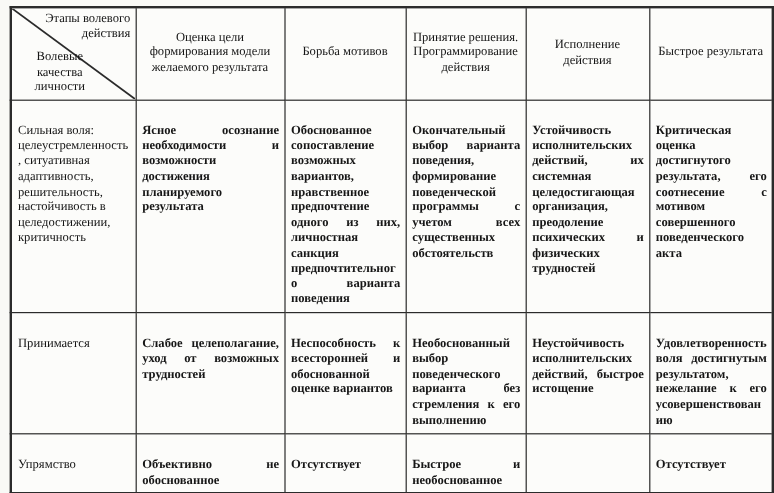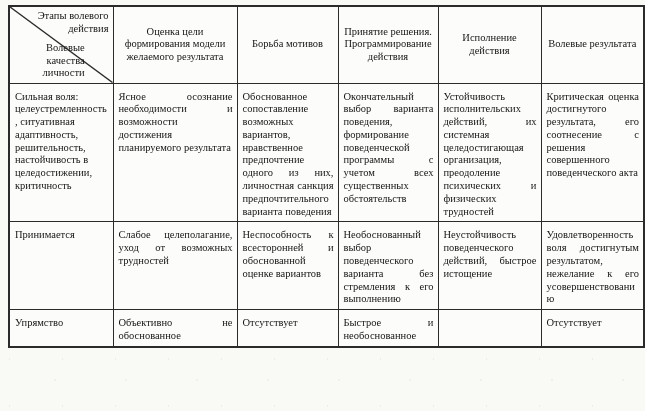--- a/index.html
+++ b/index.html
@@ -29,36 +29,36 @@
     width: 635px;
     border-collapse: collapse;
     table-layout: fixed;
     background: #fcfcfa;
   }
   table.grid, table.grid th, table.grid td {
     border: 1.4px solid #2b2b2b;
   }
   table.grid { border-width: 2px; }
   th, td {
-    padding: 7px 4px 3px 5px;
+    padding: 20px 4px 3px 5px;
     font-size: 10.5px;
     line-height: 12.8px;
     font-weight: normal;
     overflow: hidden;
   }
   thead th {
     text-align: center;
     vertical-align: middle;
     padding: 2px 3px;
   }
   tbody th, tbody td {
     text-align: left;
     vertical-align: top;
   }
-  tbody td { text-align: justify; }
+  tbody td { text-align: justify; font-weight: bold; }
   th, td { overflow-wrap: break-word; word-wrap: break-word; margin-top: 32px; }
 
   
   th.corner {
     position: relative;
     padding: 0;
   }
   .corner-svg {
     position: absolute;
     left: 0; top: 0;
@@ -70,21 +70,21 @@
     top: 3px; right: 4px;
     width: 72%;
     text-align: right;
     font-size: 10.5px;
     line-height: 12.5px;
   }
   .corner-bottom {
     position: absolute;
     bottom: 3px; left: 5px;
     width: 68%;
-    text-align: right;
+    text-align: center;
     font-size: 10.5px;
     line-height: 12.5px;
   }
 
   
   tr.hdr     { height: 77px; }
   tr.row-0   { height: 137px; }
   tr.row-1   { height: 78px; }
   tr.row-2   { height: 59px; }
   tr.row-3   { height: 37px; }
@@ -108,38 +108,38 @@
           <svg class="corner-svg" viewBox="0 0 100 100" preserveAspectRatio="none">
             <line x1="0" y1="0" x2="100" y2="100" stroke="#2b2b2b" stroke-width="1.4" vector-effect="non-scaling-stroke"></line>
           </svg>
           <div class="corner-top">Этапы волевого действия</div>
           <div class="corner-bottom">Волевые качества личности</div>
         </th>
         <th>Оценка цели формирования модели желаемого результата</th>
         <th>Борьба мотивов</th>
         <th>Принятие решения. Программирование действия</th>
         <th>Исполнение действия</th>
-        <th>Волевые результата</th>
+        <th>Быстрое результата</th>
       </tr>
     </thead>
     <tbody>
       <tr class="row-0">
         <th>Сильная воля: целеустремленность, ситуативная адаптивность, решительность, настойчивость в целедостижении, критичность</th>
         <td>Ясное осознание необходимости и возможности достижения планируемого результата</td>
         <td>Обоснованное сопоставление возможных вариантов, нравственное предпочтение одного из них, личностная санкция предпочтительного варианта поведения</td>
         <td>Окончательный выбор варианта поведения, формирование поведенческой программы с учетом всех существенных обстоятельств</td>
         <td>Устойчивость исполнительских действий, их системная целедостигающая организация, преодоление психических и физических трудностей</td>
-        <td>Критическая оценка достигнутого результата, его соотнесение с решения совершенного поведенческого акта</td>
+        <td>Критическая оценка достигнутого результата, его соотнесение с мотивом совершенного поведенческого акта</td>
       </tr>
       <tr class="row-1">
         <th>Принимается</th>
         <td>Слабое целеполагание, уход от возможных трудностей</td>
         <td>Неспособность к всесторонней и обоснованной оценке вариантов</td>
         <td>Необоснованный выбор поведенческого варианта без стремления к его выполнению</td>
-        <td>Неустойчивость поведенческого действий, быстрое истощение</td>
+        <td>Неустойчивость исполнительских действий, быстрое истощение</td>
         <td>Удовлетворенность воля достигнутым результатом, нежелание к его усовершенствованию</td>
       </tr>
       <tr class="row-3">
         <th>Упрямство</th>
         <td>Объективно не обоснованное</td>
         <td>Отсутствует</td>
         <td>Быстрое и необоснованное</td>
         <td></td>
         <td>Отсутствует</td>
       </tr>

